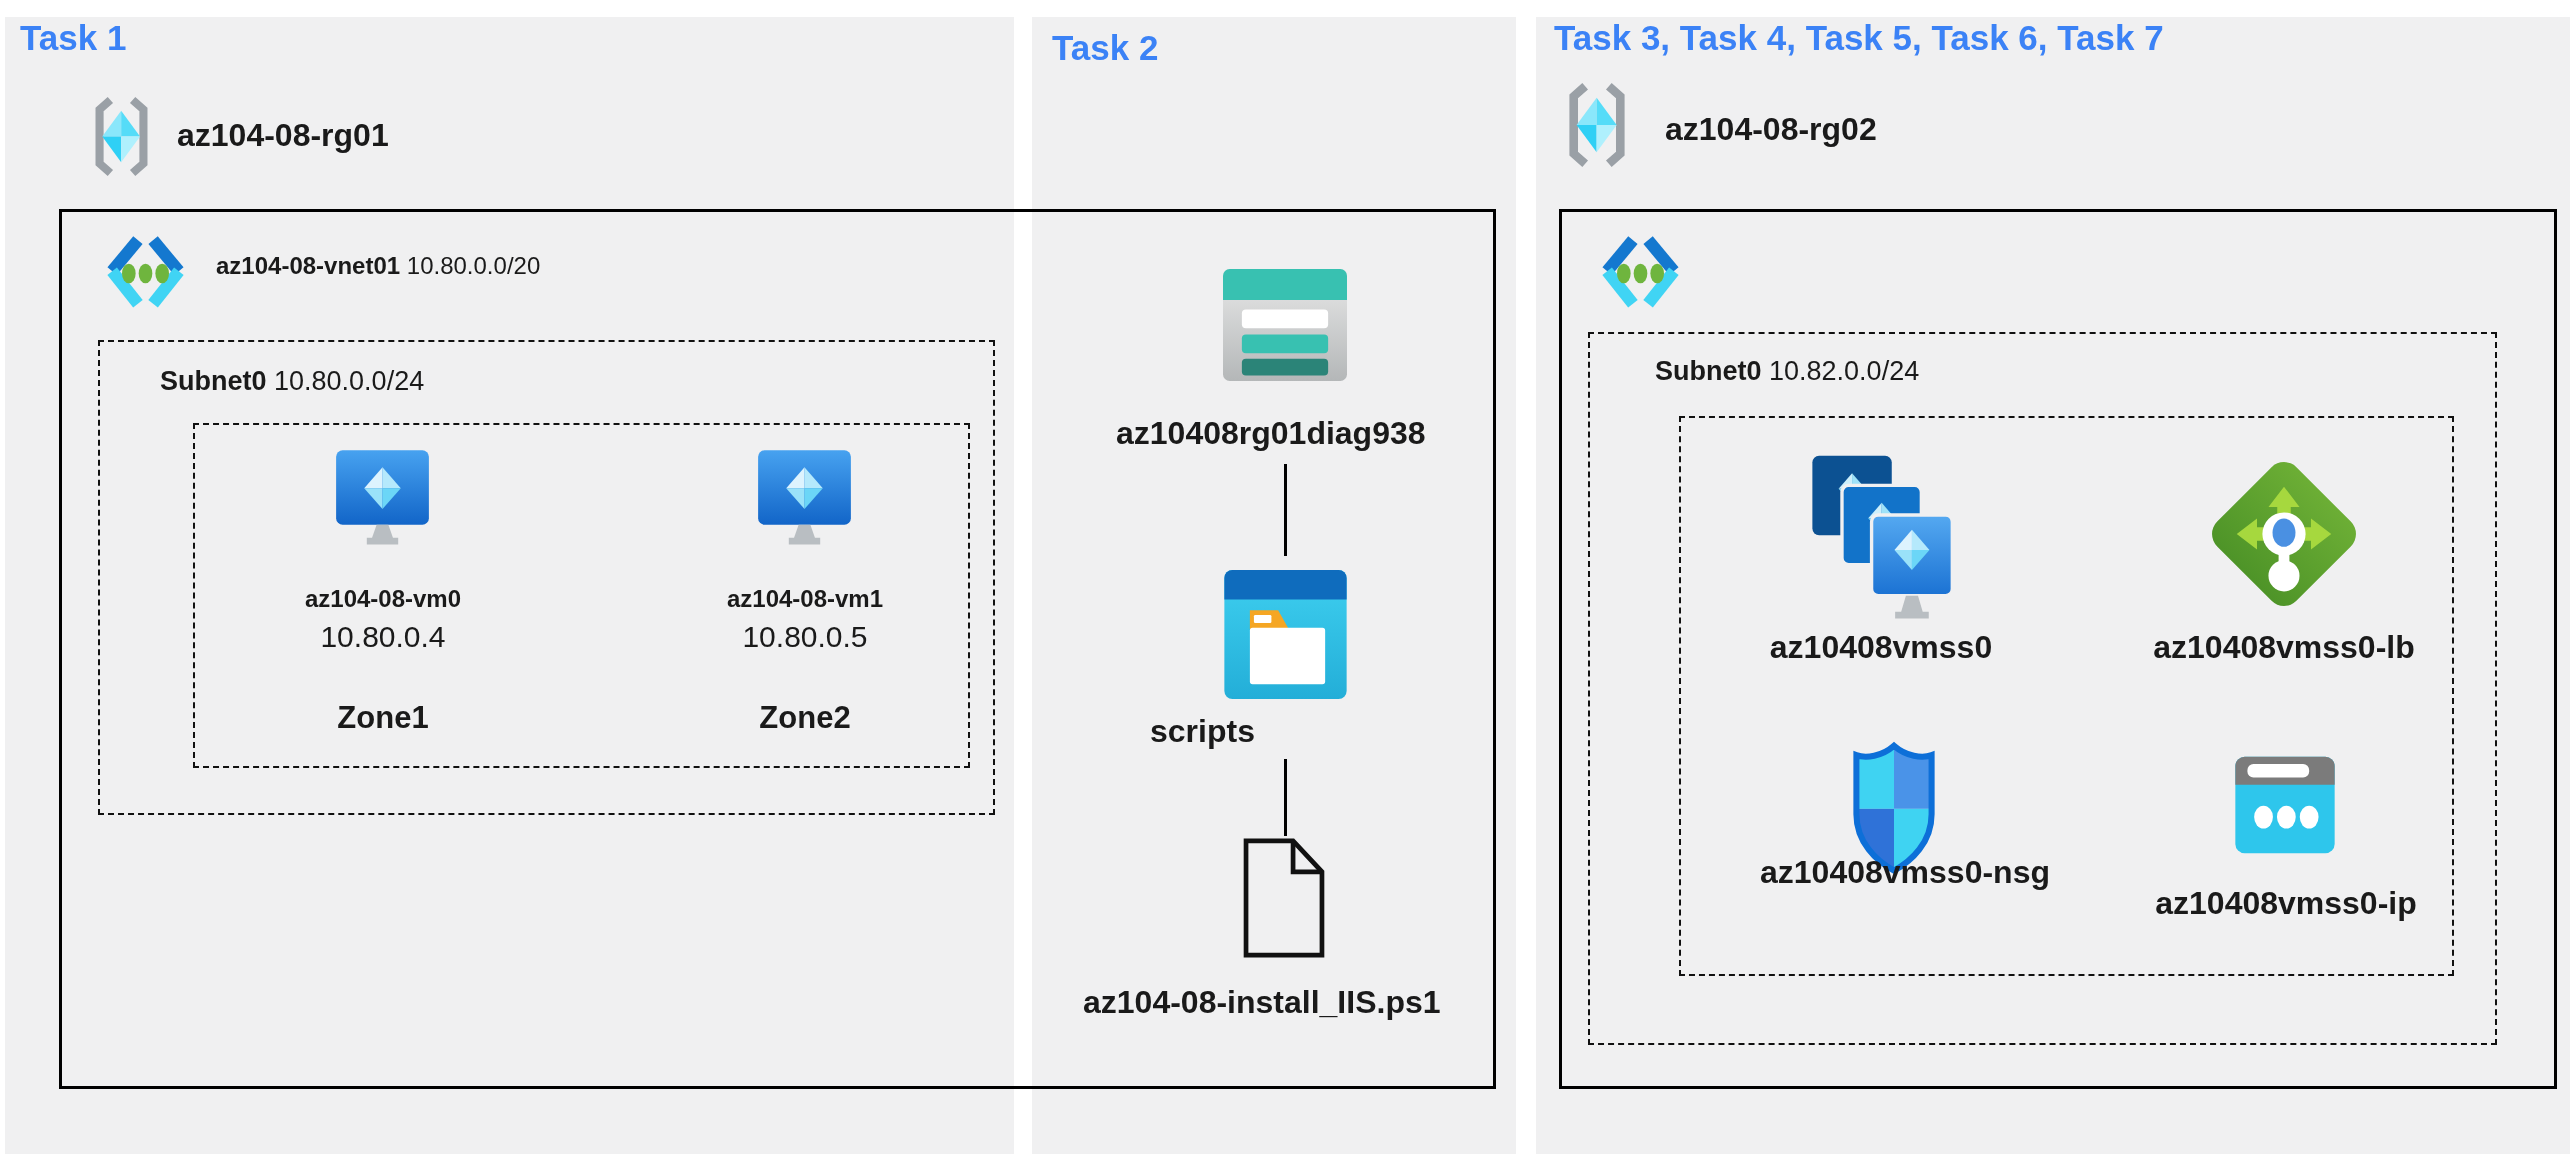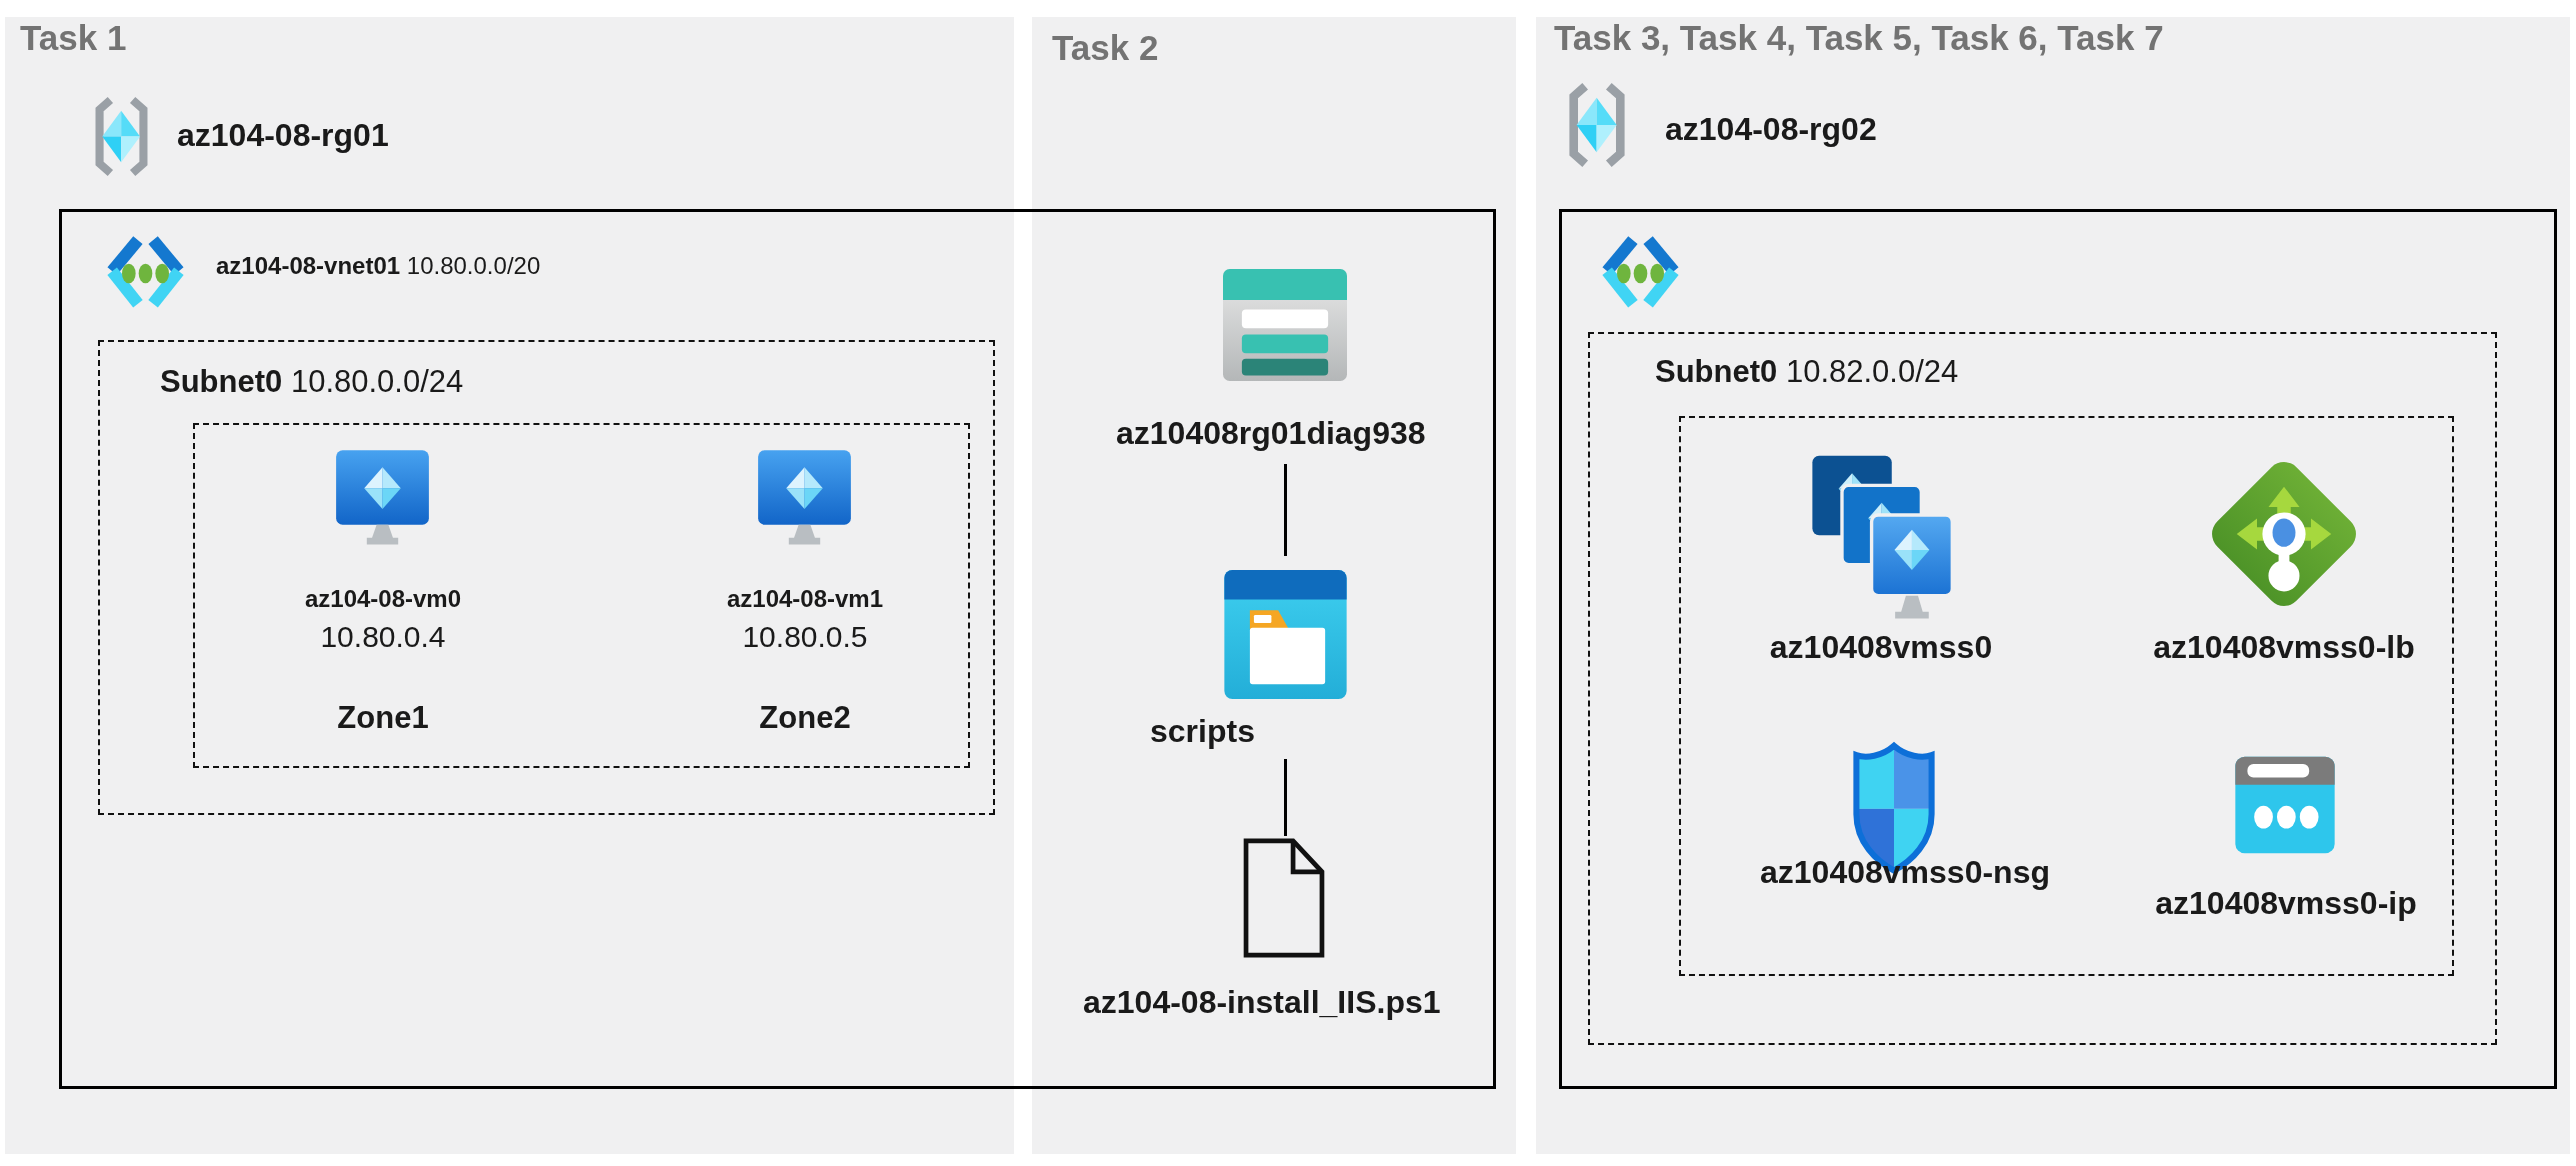--- a/index.html
+++ b/index.html
@@ -1,25 +1,25 @@
 <!DOCTYPE html>
 <html style="font-size:10.8px"><head>
 <meta charset="utf-8">
 <style>
   html,body{margin:0;padding:0;background:#ffffff;}
   .stage{position:relative;width:2576px;height:1166px;background:#ffffff;
          font-family:"Liberation Sans",sans-serif;color:#1a1a1a;overflow:hidden;}
   .abs{position:absolute;}
   .panel{position:absolute;top:17px;height:1137px;background:#f0f0f1;}
-  .task-title{position:absolute;font-size:35px;font-weight:bold;color:#737373;white-space:nowrap;text-align:right;}
+  .task-title{position:absolute;font-size:35px;font-weight:bold;color:#3b82f6;white-space:nowrap;text-align:right;}
   .res-label{font-size:32px;font-weight:bold;line-height:39px;white-space:nowrap;}
   .vnet-label{position:absolute;font-size:24px;line-height:36px;white-space:nowrap;}
   .vnet-label b{font-weight:bold;}
   .vnet-label span.cidr{font-weight:normal;}
-  .subnet-label{position:absolute;font-size:31px;line-height:35px;white-space:nowrap;}
+  .subnet-label{position:absolute;font-size:27px;line-height:35px;white-space:nowrap;}
   .bigbox{position:absolute;border:3.4px solid #000;background:transparent;box-sizing:border-box;}
   .dashbox{position:absolute;border:2.7px dashed #111;background:transparent;box-sizing:border-box;}
   .vm-name,.node-name{position:absolute;font-size:24px;font-weight:bold;line-height:36px;text-align:center;white-space:nowrap;}
   .vm-ip{position:absolute;font-size:30px;line-height:32px;text-align:center;white-space:nowrap;}
   .vm-zone{position:absolute;font-size:31px;font-weight:bold;line-height:36px;text-align:center;white-space:nowrap;}
   .t2-label{position:absolute;font-size:32px;font-weight:bold;line-height:36px;text-align:left;white-space:nowrap;}
   .t3-label{position:absolute;font-size:32px;font-weight:bold;line-height:36px;text-align:center;white-space:nowrap;}
   .connector{position:absolute;width:2.7px;background:#000;}
 </style>
 </head>

